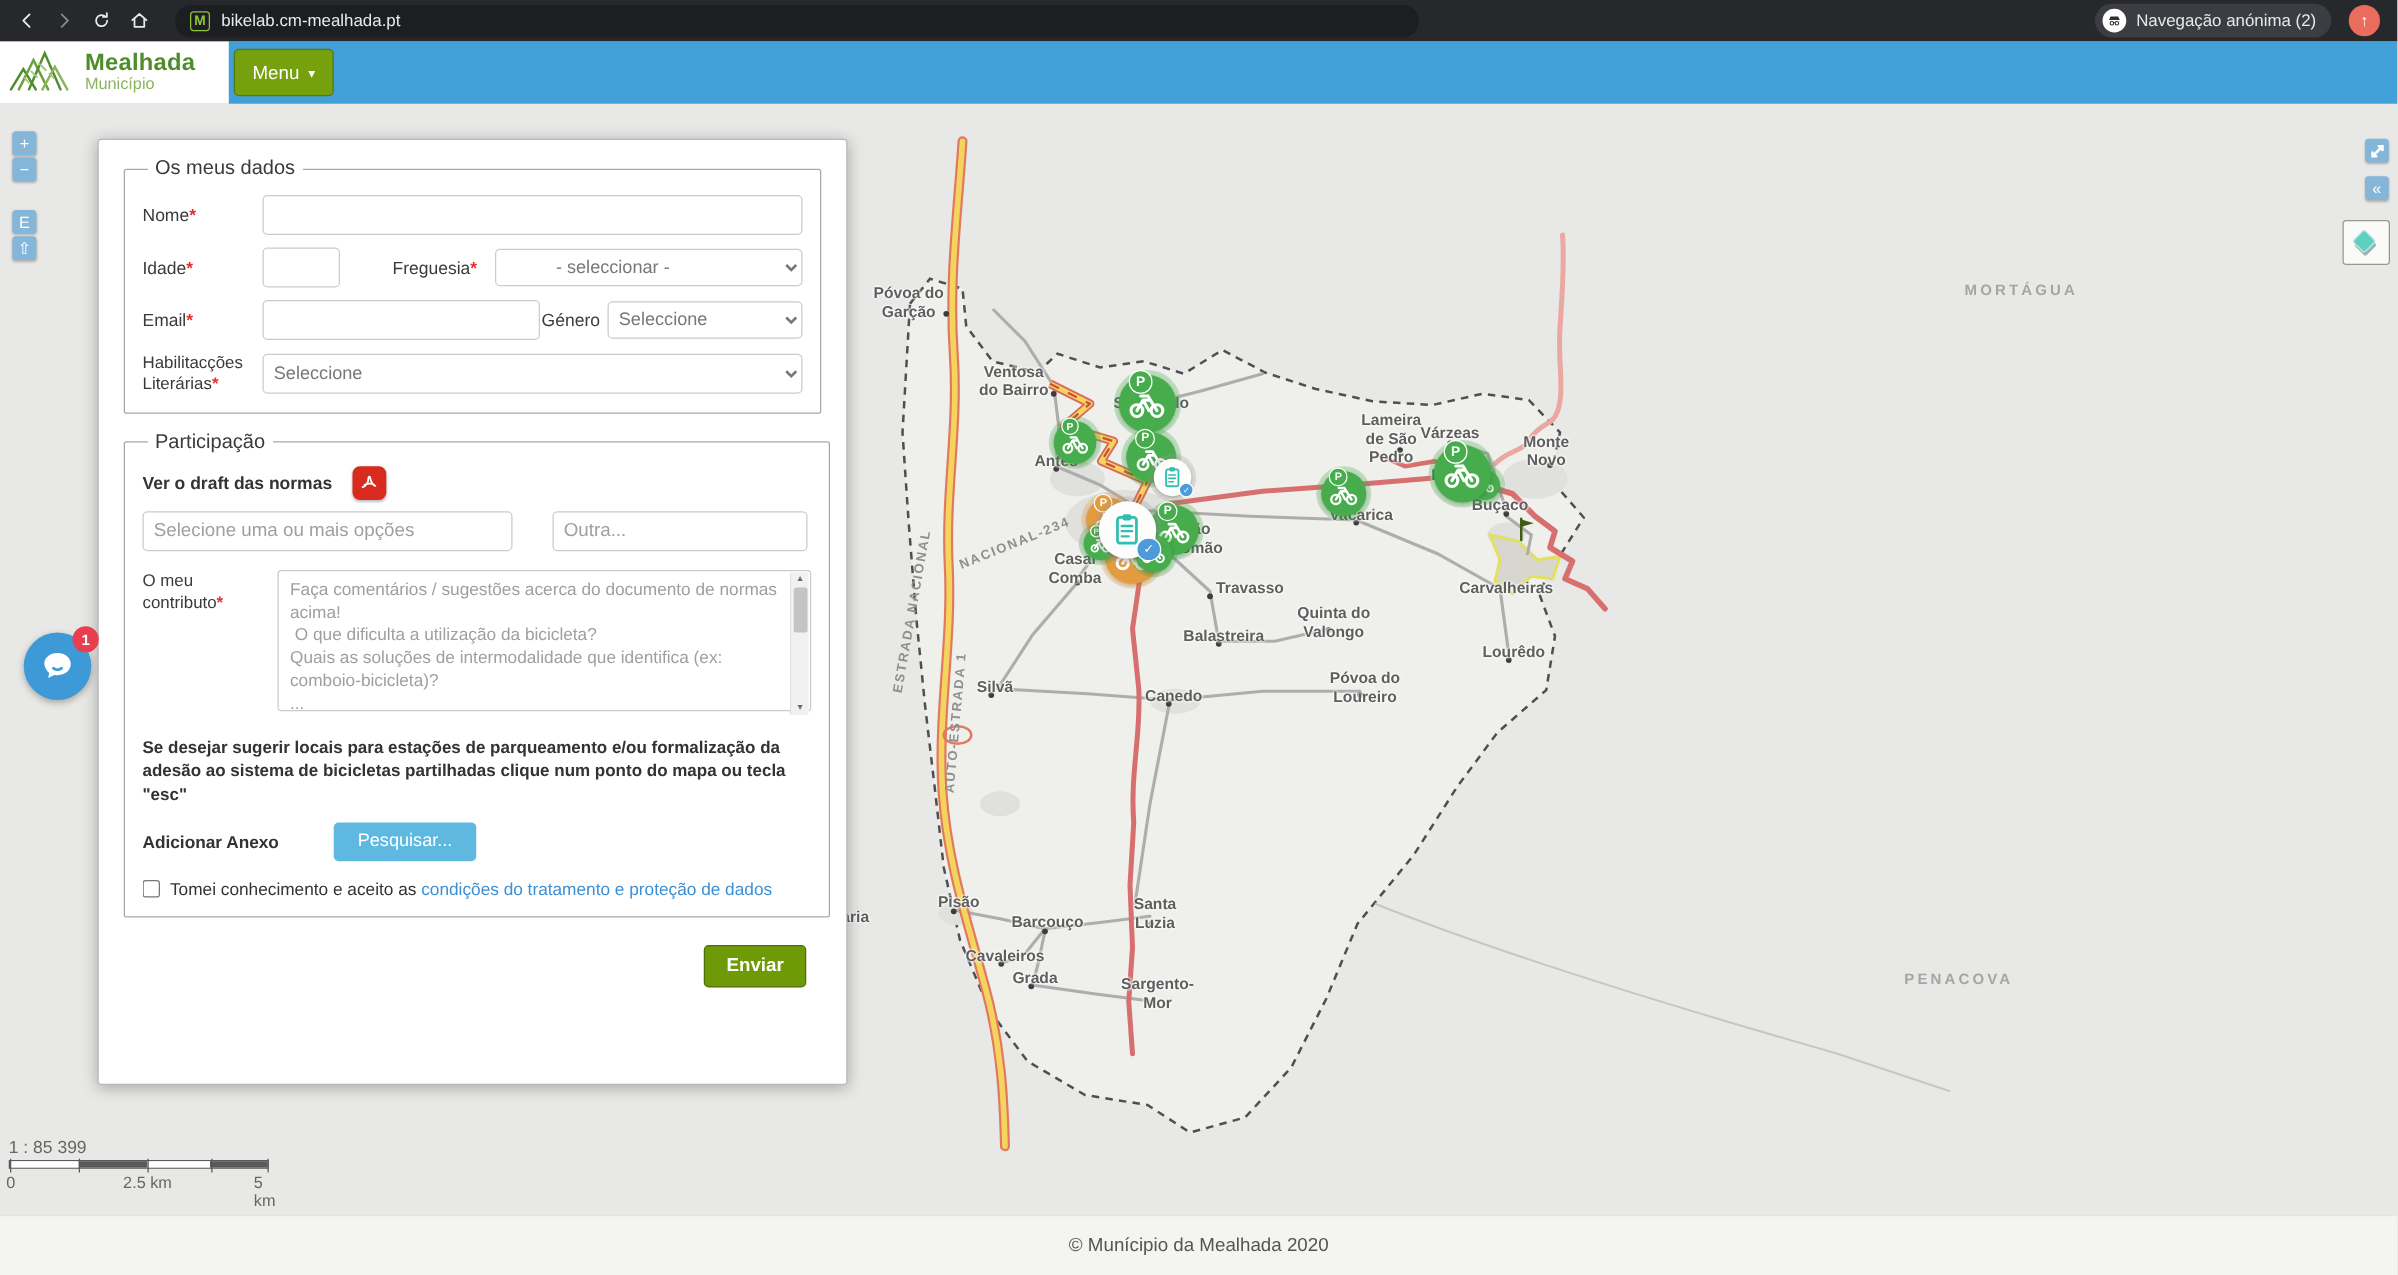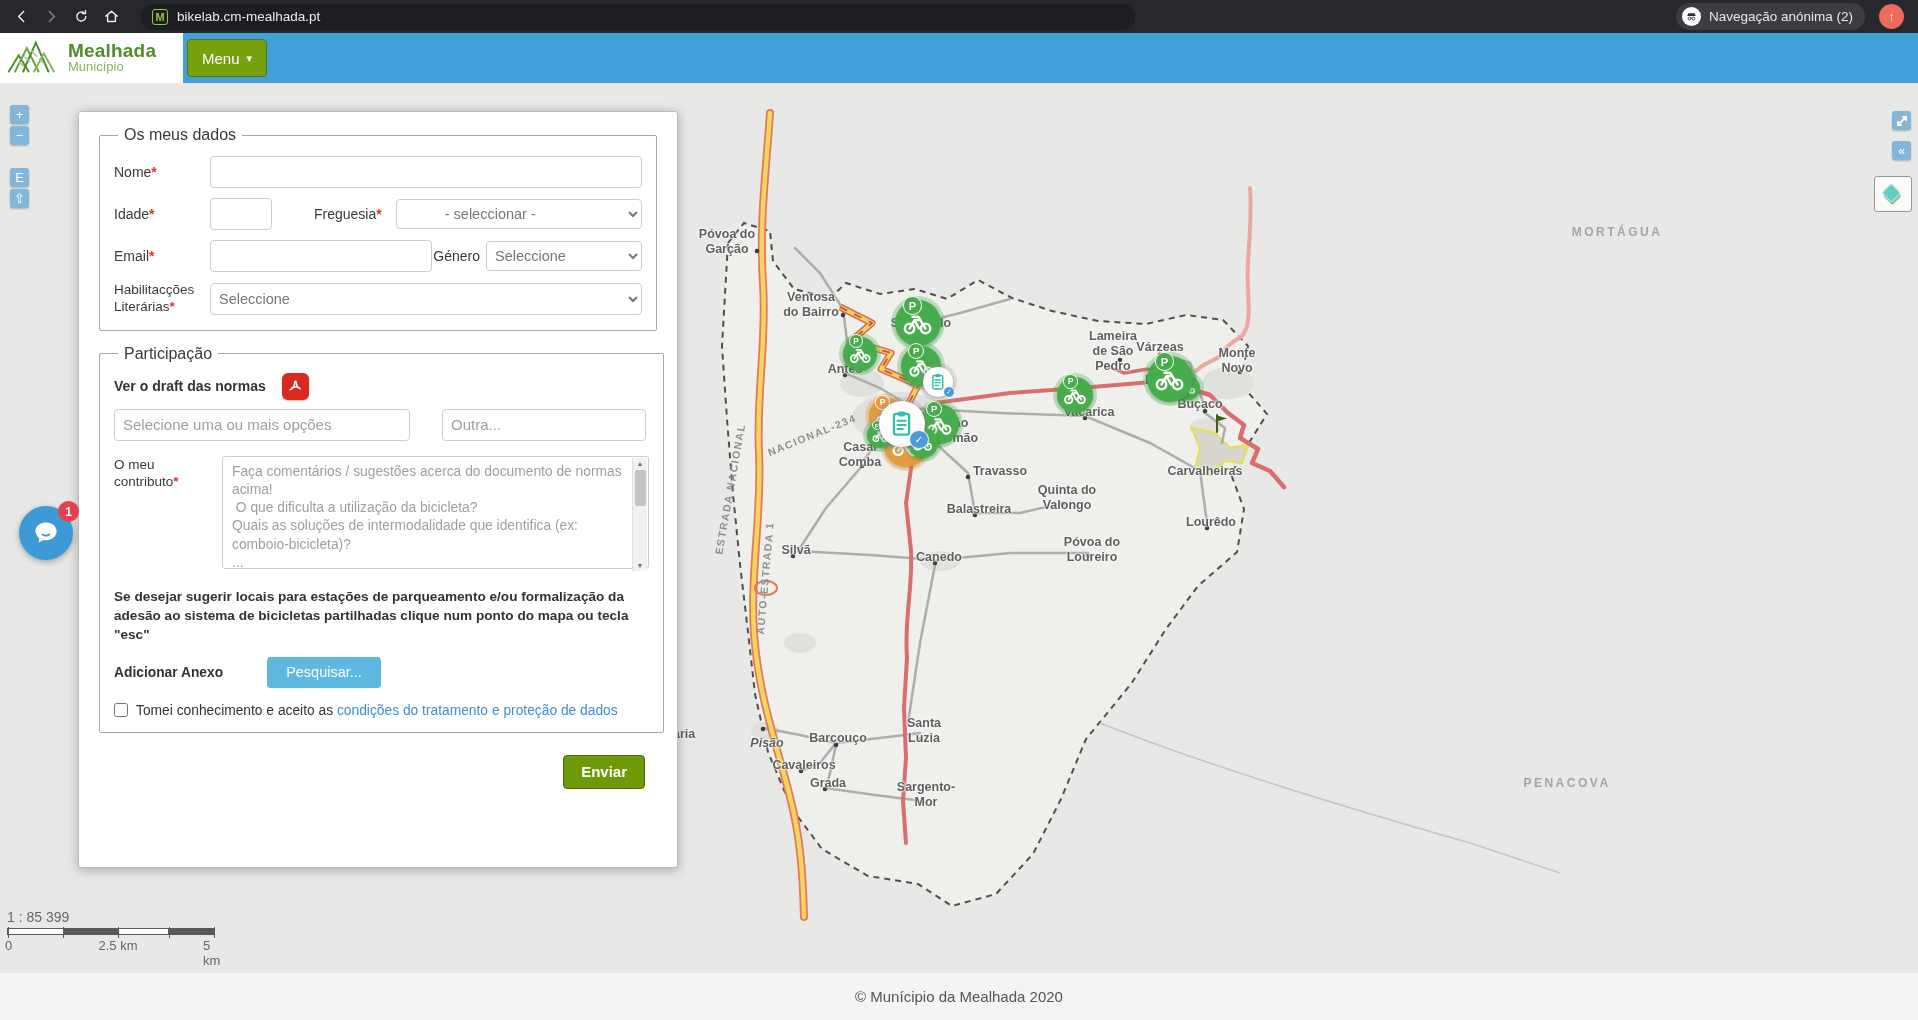--- a/index.html
+++ b/index.html
@@ -298,21 +298,21 @@
       <span class="mlabel town" style="left: 979px; top: 426px;">Balastreira</span>
       <span class="mlabel town" style="left: 1067px; top: 415px;">Quinta do
 Valongo</span>
       <span class="mlabel town" style="left: 1205px; top: 388px;">Carvalheiras</span>
       <span class="mlabel town" style="left: 1211px; top: 439px;">Lourêdo</span>
       <span class="mlabel town" style="left: 796px; top: 467px;">Silvã</span>
       <span class="mlabel town" style="left: 939px; top: 474px;">Canedo</span>
       <span class="mlabel town" style="left: 1092px; top: 467px;">Póvoa do
 Loureiro</span>
       <span class="mlabel town" style="left: 672px; top: 651px;">Ferraria</span>
-      <span class="mlabel town" style="left: 767px; top: 660px; font-style: italic;">Pisão</span>
+      <span class="mlabel town" style="left: 767px; top: 639px;">Pisão</span>
       <span class="mlabel town" style="left: 838px; top: 655px;">Barcouço</span>
       <span class="mlabel town" style="left: 924px; top: 648px;">Santa
 Luzia</span>
       <span class="mlabel town" style="left: 804px; top: 682px;">Cavaleiros</span>
       <span class="mlabel town" style="left: 828px; top: 700px;">Grada</span>
       <span class="mlabel town" style="left: 926px; top: 712px;">Sargento-
 Mor</span>
       <span class="mlabel road" style="left: 730px; top: 406px; transform: translate(-50%, -50%) rotate(-80deg);">ESTRADA NACIONAL</span>
       <span class="mlabel road" style="left: 765px; top: 495px; transform: translate(-50%, -50%) rotate(-85deg);">AUTO-ESTRADA 1</span>
       <span class="mlabel road" style="left: 812px; top: 352px; transform: translate(-50%, -50%) rotate(-22deg);">NACIONAL-234</span>

